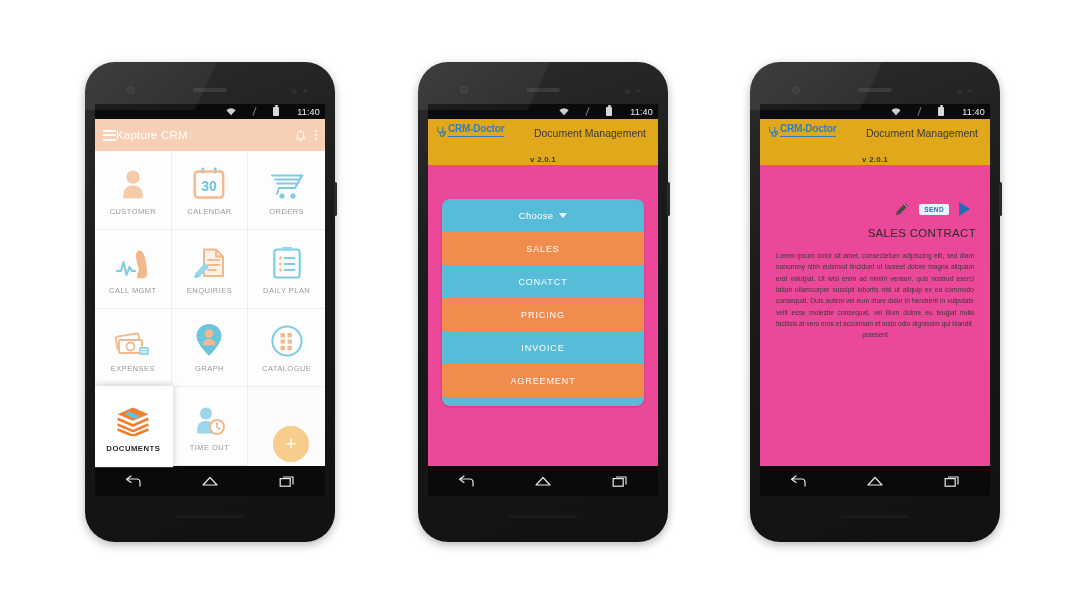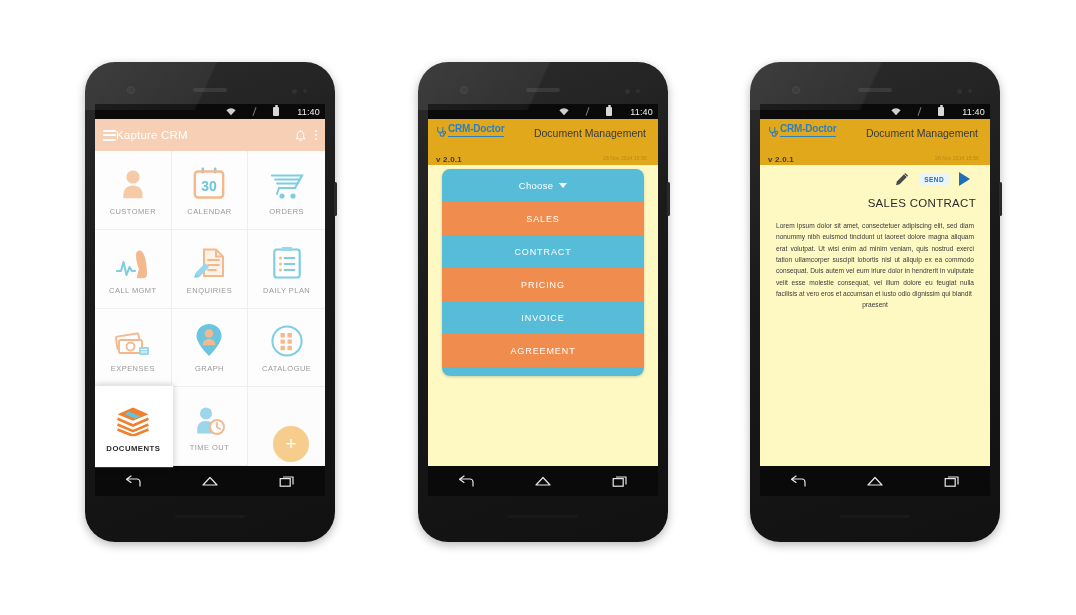--- a/index.html
+++ b/index.html
@@ -165,27 +165,28 @@
   }
   .doc-header-top { display:flex; align-items:flex-start; justify-content:space-between; }
   .brand { display:flex; align-items:center; gap:2px; }
   .brand-ico { width:10px; height:12px; }
   .brand-text {
     color:#2e7fc2; font-size:10px; font-weight:bold; letter-spacing:-.2px;
     border-bottom:1.5px solid #2e7fc2; line-height:1.05; padding-bottom:1px;
   }
   .doc-title { color:#3a3a3a; font-size:10.5px; margin-top:3px; margin-right:4px; }
   .doc-header-bot {
-    display:flex; align-items:flex-start; justify-content:space-between;
+    display:flex; align-items:center; justify-content:space-between;
     margin-top:16px;
+    flex-direction:column;
   }
   .doc-ver { color:#3a3a3a; font-size:8px; font-weight:bold; letter-spacing:.2px; }
   .doc-date { color:#b98a12; font-size:5px; letter-spacing:.1px; margin-right:3px; }
 
-  .doc-body { background:#fef9c3; height: 317px; position:relative; padding: 4px 14px 0 14px; }
+  .doc-body { background:#ec4899; height: 317px; position:relative; padding: 34px 14px 0 14px; }
 
   
   .menu-card {
     border-radius:8px; overflow:hidden;
     box-shadow:0 1px 3px rgba(0,0,0,0.18);
   }
   .menu-row {
     height: 33px; display:flex; align-items:center; justify-content:center;
     color:#ffffff; font-size:9px; letter-spacing:.9px;
   }
@@ -478,21 +479,21 @@
         </div>
       </div>
 
       <div class="doc-body">
         <div class="menu-card">
           <div class="menu-row blue head">
             <span>Choose</span>
             <span class="caret"></span>
           </div>
           <div class="menu-row orange">SALES</div>
-          <div class="menu-row blue">CONTRACT</div>
+          <div class="menu-row blue">CONATCT</div>
           <div class="menu-row orange">PRICING</div>
           <div class="menu-row blue">INVOICE</div>
           <div class="menu-row orange">AGREEMENT</div>
           <div class="menu-foot"></div>
         </div>
       </div>
 
       <div class="navbar">
         <span>
           <svg width="16" height="13" viewBox="0 0 16 13">

